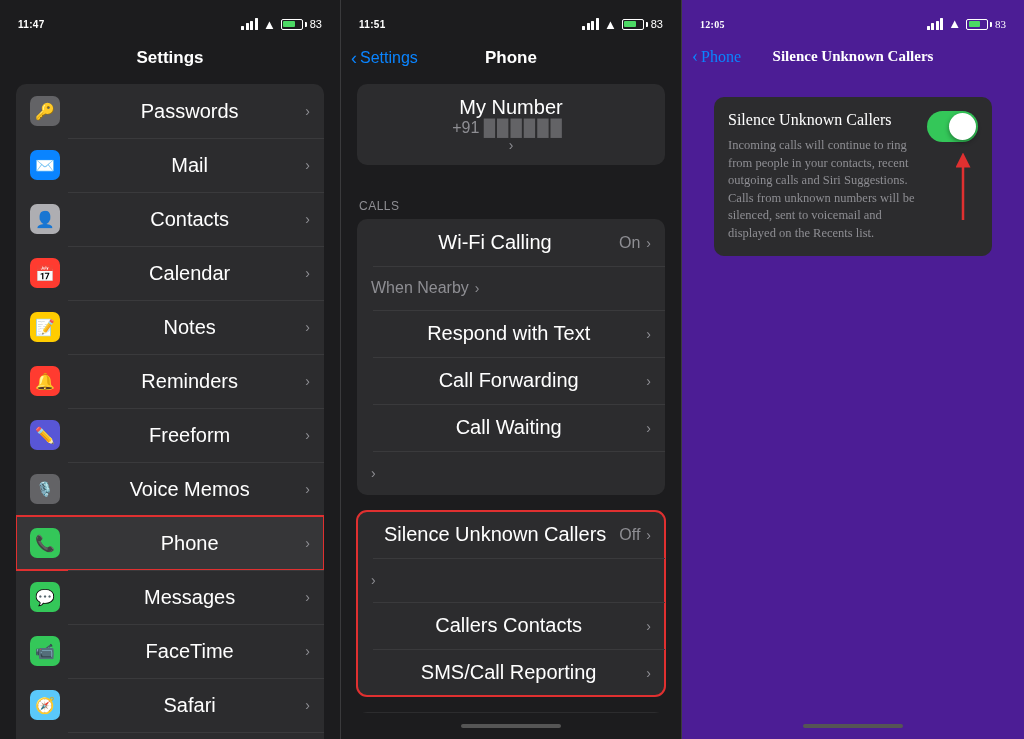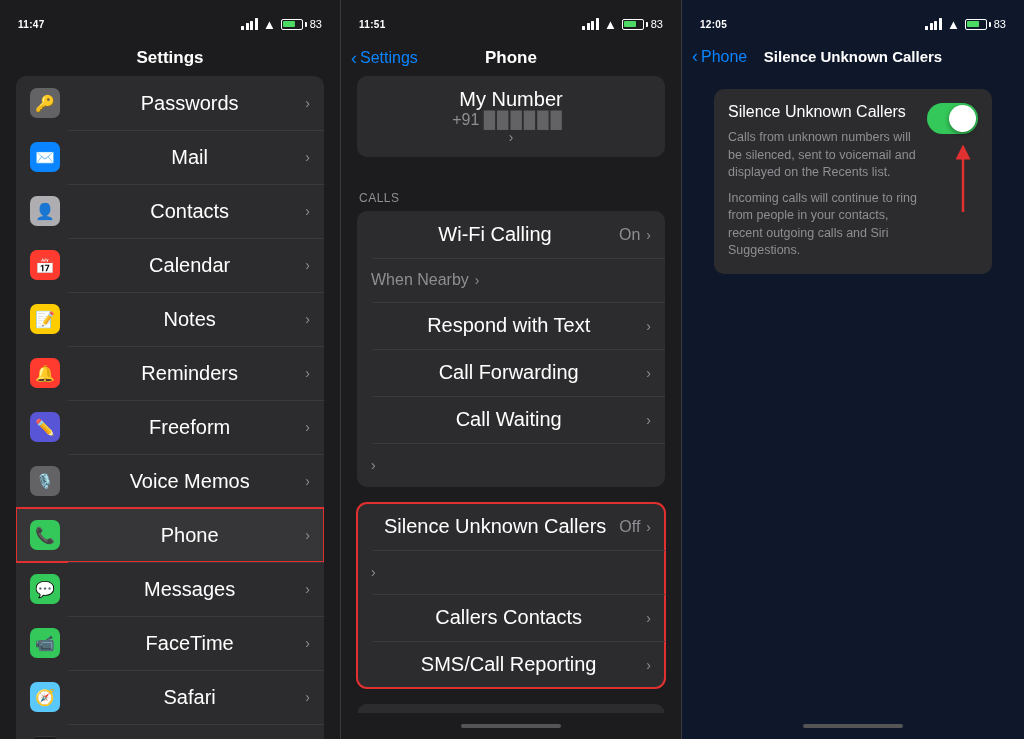--- a/index.html
+++ b/index.html
@@ -25,21 +25,22 @@
       background: #1c1c1e;
       border-right: 1px solid #3a3a3c;
     }
     .panel-middle {
       width: 341px;
       background: #1c1c1e;
       border-right: 1px solid #3a3a3c;
     }
     .panel-right {
       width: 342px;
-      background: #0f172a;
+      background: #4c1d95;
+      font-family: Liberation Serif, serif;
     }
 
     
     .status-bar {
       display: flex;
       justify-content: space-between;
       align-items: center;
       padding: 10px 18px 6px;
       height: 44px;
       flex-shrink: 0;
@@ -98,21 +99,21 @@
     }
     .wifi-icon {
       font-size: 13px;
     }
 
     
     .nav-bar {
       display: flex;
       justify-content: center;
       align-items: center;
-      padding: 4px 16px 8px;
+      padding: 4px 16px 16px;
       position: relative;
       flex-shrink: 0;
     }
     .nav-title {
       font-size: 17px;
       font-weight: 600;
       color: #fff;
       text-align: center;
     }
     .nav-back {
@@ -516,22 +517,22 @@
       <span>Phone</span>
     </div>
     <span class="nav-title" style="font-size:15px;">Silence Unknown Callers</span>
   </div>
 
   <div class="right-content">
     <div class="settings-group" style="position:relative;">
       <div class="settings-item no-icon-divider" style="border-bottom:none; align-items:flex-start; padding:14px 14px;">
         <div style="flex:1;">
           <div style="font-size:16px;color:#fff;font-weight:400;margin-bottom:8px;">Silence Unknown Callers</div>
+          <div style="font-size:12.5px;color:#8e8e93;line-height:1.4;margin-top:8px;">Incoming calls will continue to ring from people in your contacts, recent outgoing calls and Siri Suggestions.</div>
           <div style="font-size:12.5px;color:#8e8e93;line-height:1.4;">Calls from unknown numbers will be silenced, sent to voicemail and displayed on the Recents list.</div>
-          <div style="font-size:12.5px;color:#8e8e93;line-height:1.4;margin-top:8px;">Incoming calls will continue to ring from people in your contacts, recent outgoing calls and Siri Suggestions.</div>
         </div>
         <div style="display:flex;flex-direction:column;align-items:flex-end;gap:4px;margin-left:10px;flex-shrink:0;">
           <div class="toggle on">
             <div class="toggle-knob"></div>
           </div>
 
           <svg width="30" height="80" style="margin-top:4px;">
             <defs>
               <marker id="arrowhead" markerWidth="6" markerHeight="6" refX="3" refY="3" orient="auto">
                 <polygon points="0 0, 6 3, 0 6" fill="#e03030"></polygon>

